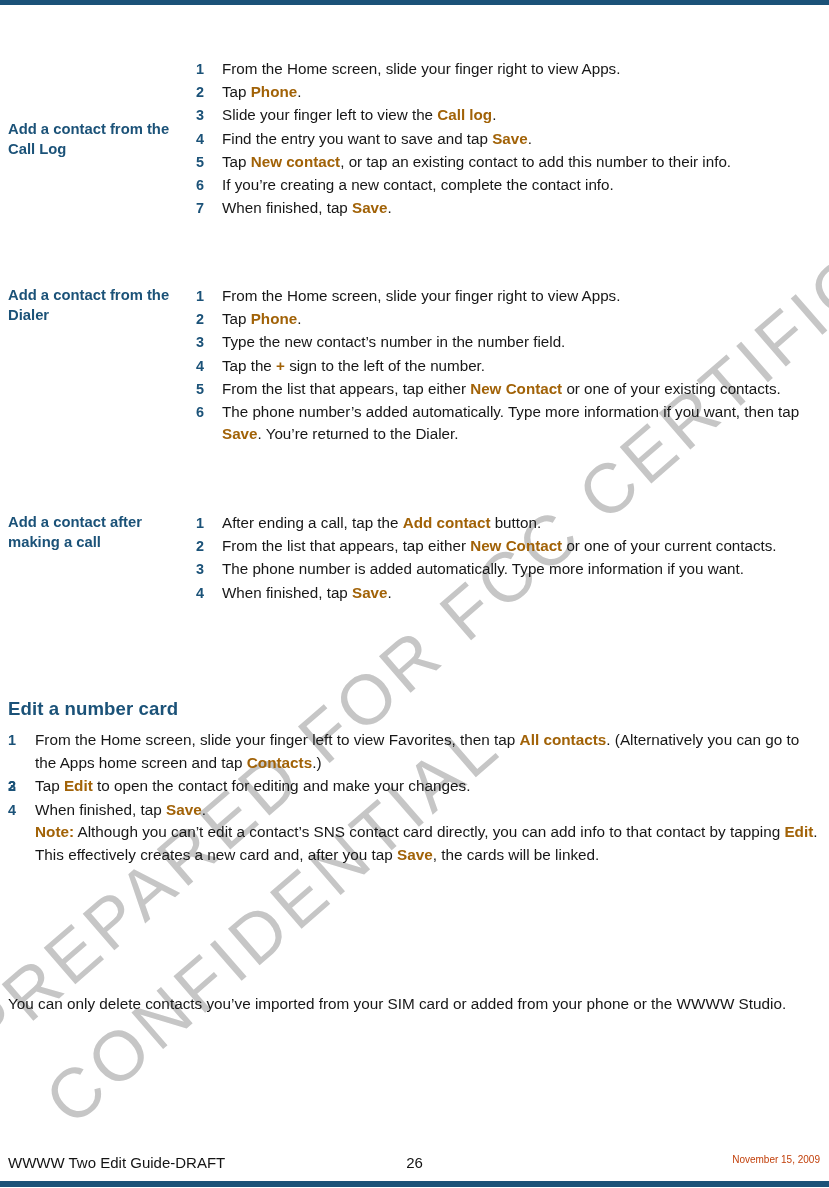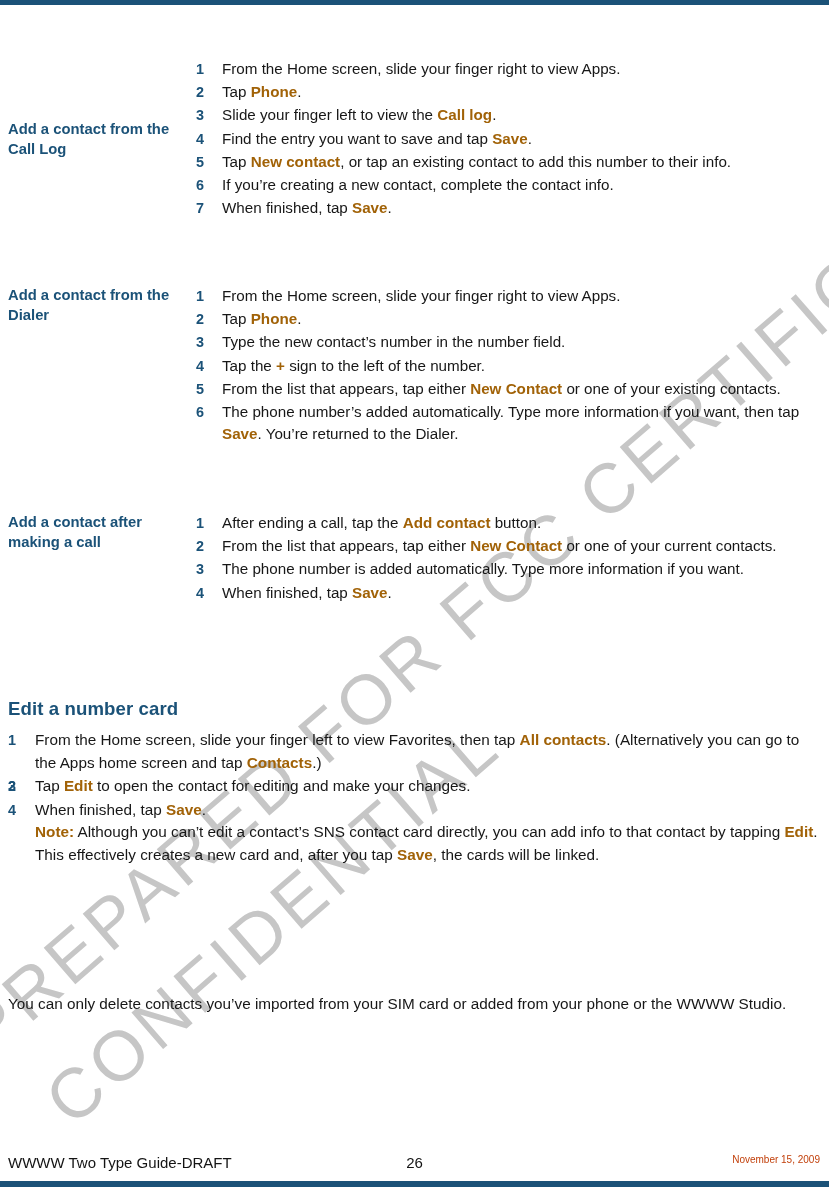--- a/index.html
+++ b/index.html
@@ -260,20 +260,20 @@
         </ol>
     </div>
 
     <div class="section" style="top:993px;">
       <p class="body">You can only delete contacts you’ve imported from your SIM card or added from your phone or the WWWW Studio.</p>
     </div>
 
   </div>
 
   <div class="footer">
-    <div class="footer-left">WWWW Two Type Guide-DRAFT</div>
+    <div class="footer-left">WWWW Two Edit Guide-DRAFT</div>
     <div class="footer-center">26</div>
     <div class="footer-right">November 15, 2009</div>
   </div>
 
   <div class="bottom-rule"></div>
 
 </div>
 
 </body></html>

